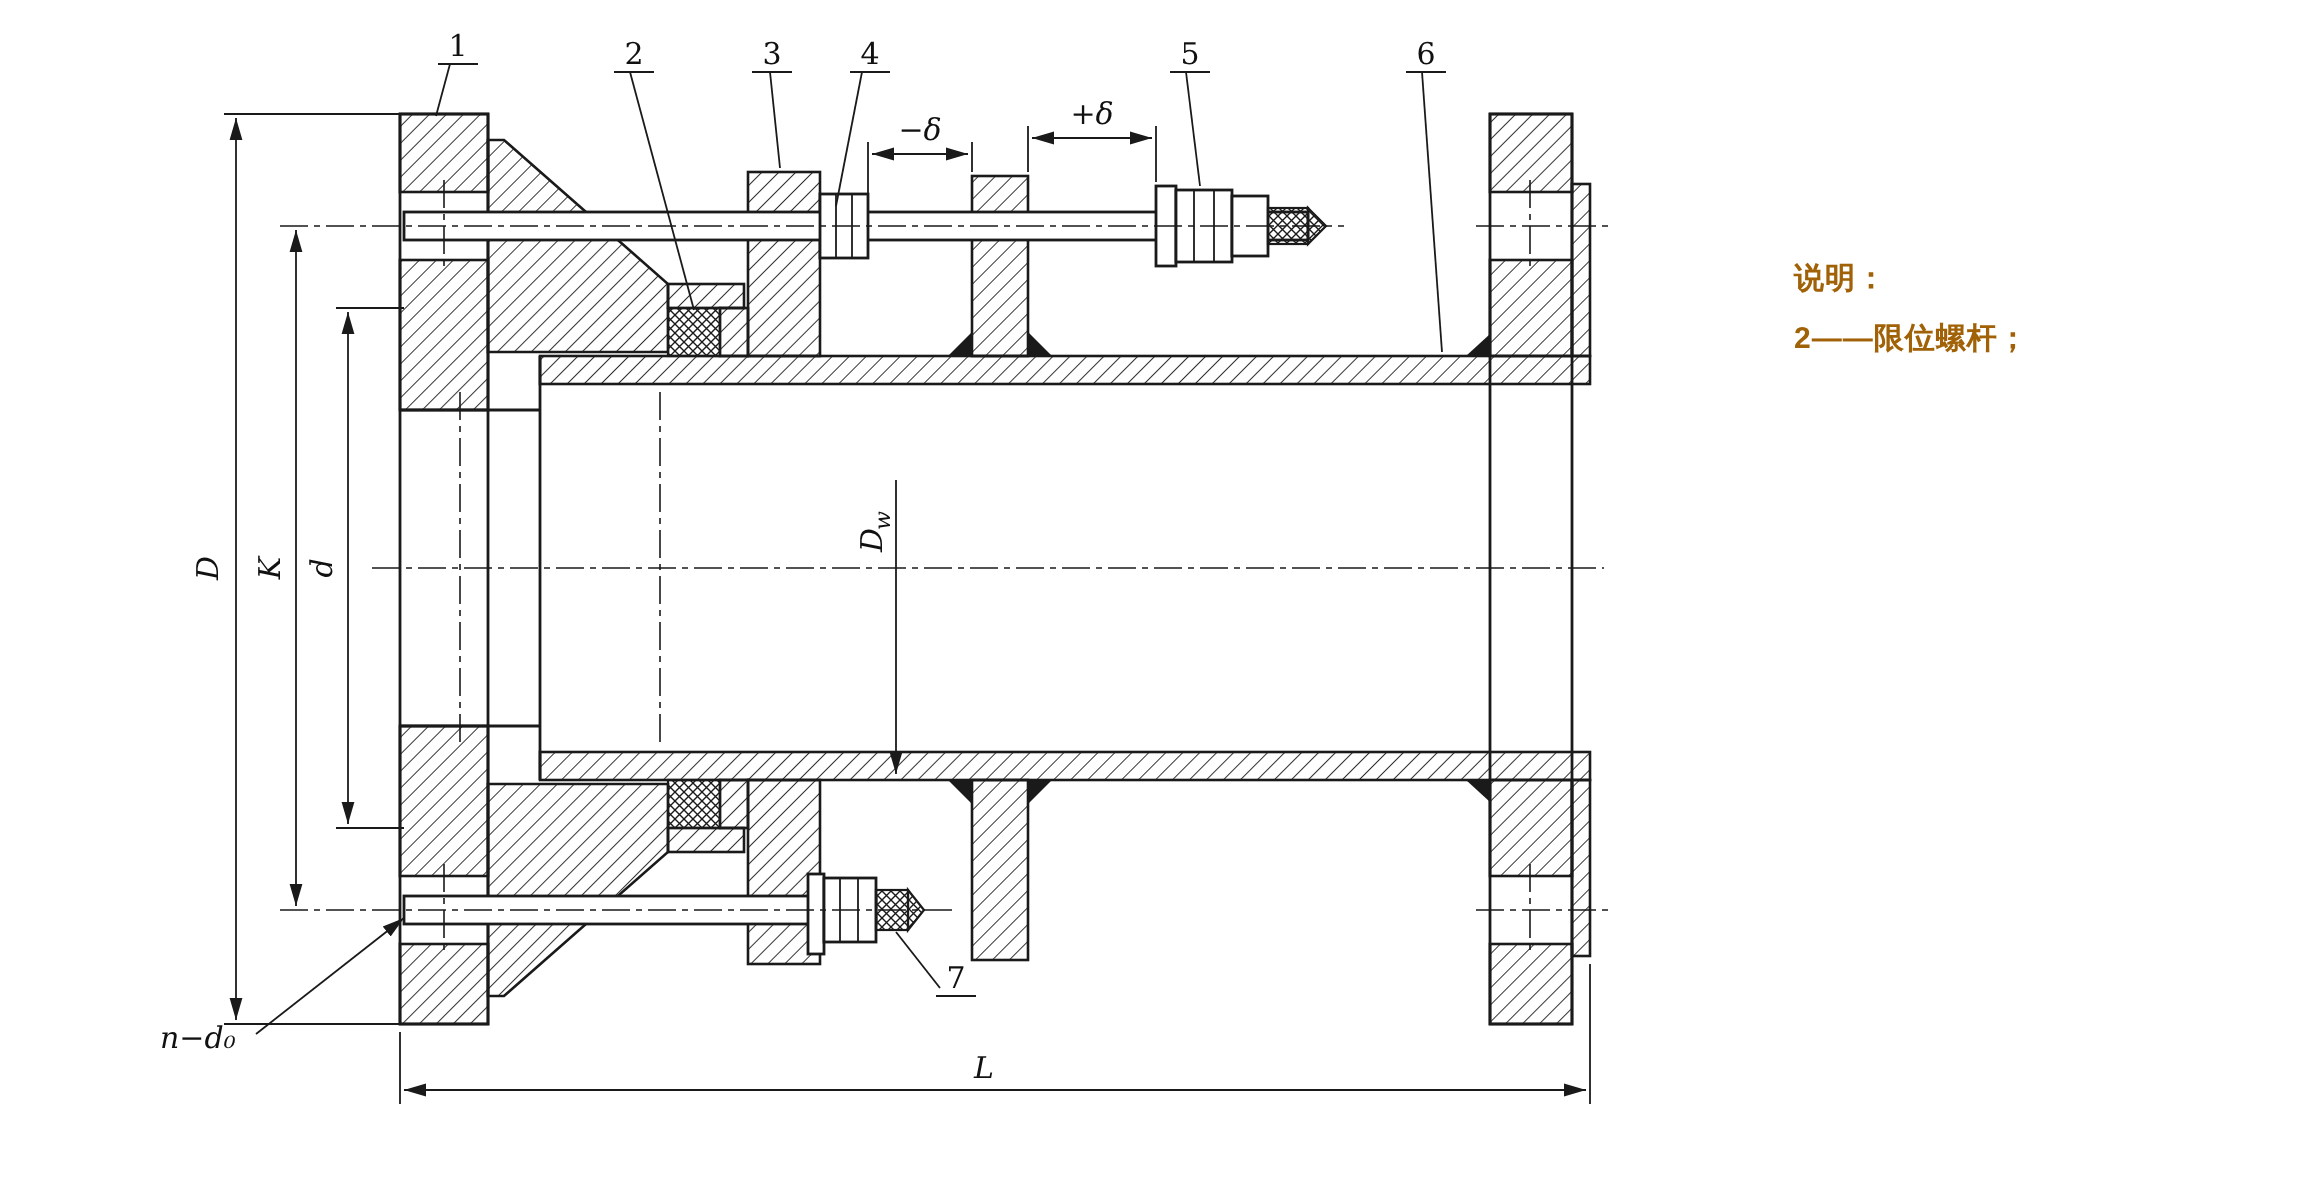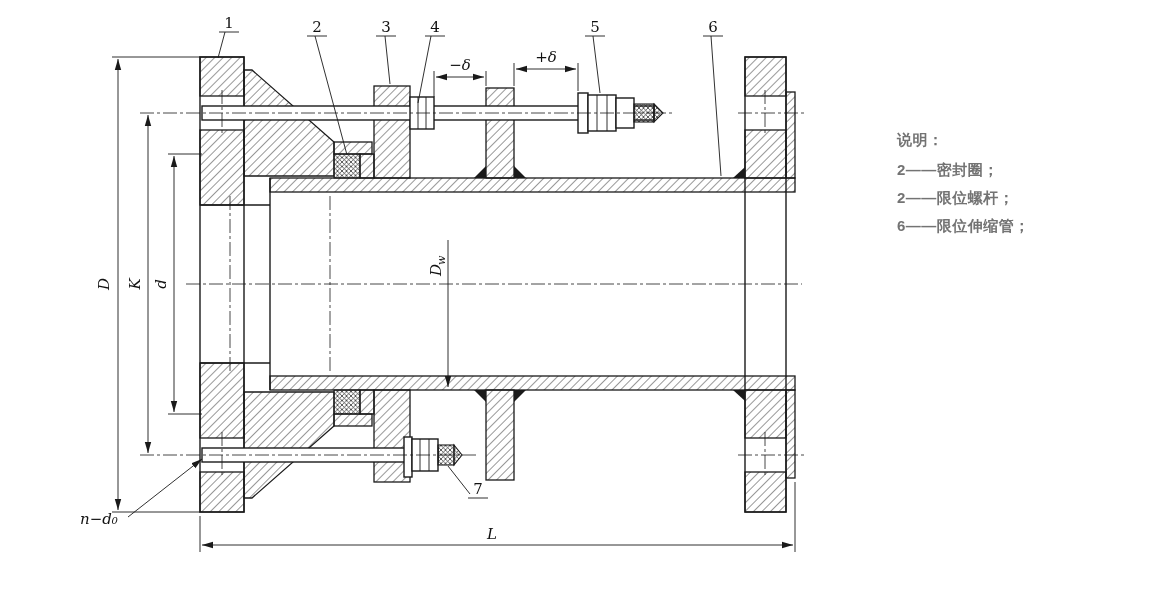--- a/index.html
+++ b/index.html
@@ -10,21 +10,21 @@
   .o{fill:none;stroke:#1a1a1a;stroke-width:1.4}
   .oh{fill:url(#h);stroke:#1a1a1a;stroke-width:1.3}
   .ox{fill:url(#x);stroke:#1a1a1a;stroke-width:1.1}
   .w{fill:#fff;stroke:#1a1a1a;stroke-width:1.4}
   .t{fill:none;stroke:#1a1a1a;stroke-width:0.9}
   .cl{fill:none;stroke:#1a1a1a;stroke-width:0.8;stroke-dasharray:14 3 3 3}
   .weld{fill:#1a1a1a;stroke:none}
   .dim{font:italic 15px "DejaVu Serif",serif;fill:#111}
   .dimsub{font:italic 11px "DejaVu Serif",serif;fill:#111}
   .num{font:15px "DejaVu Serif",serif;fill:#111}
-  .legend{position:absolute;left:897px;top:126px;color:#737373;font-size:15px;font-weight:700;line-height:28px;letter-spacing:.5px}
+  .legend{position:absolute;left:897px;top:126px;color:#a16207;font-size:15px;font-weight:700;line-height:28px;letter-spacing:.5px}
   .legend-title{margin-bottom:2px}
 </style>
 </head>
 <body>
 
 <div class="canvas">
 
 <svg width="1156" height="600" viewBox="0 0 1156 600">
   <defs>
     <pattern id="h" patternUnits="userSpaceOnUse" width="6" height="6" patternTransform="rotate(45)">
@@ -204,18 +204,16 @@
     <text class="num" x="713" y="32" text-anchor="middle">6</text>
 
     <line class="t" x1="448" y1="466" x2="470" y2="494"></line>
     <line class="t" x1="468" y1="498" x2="488" y2="498"></line>
     <text class="num" x="478" y="494" text-anchor="middle">7</text>
   </g>
 </svg>
 
 <div class="legend">
   <div class="legend-title">说明：</div>
-  <div class="legend-item">2——密封圈；</div>
   <div class="legend-item">2——限位螺杆；</div>
-  <div class="legend-item">6——限位伸缩管；</div>
 </div>
 
 </div>
 
 </body></html>

